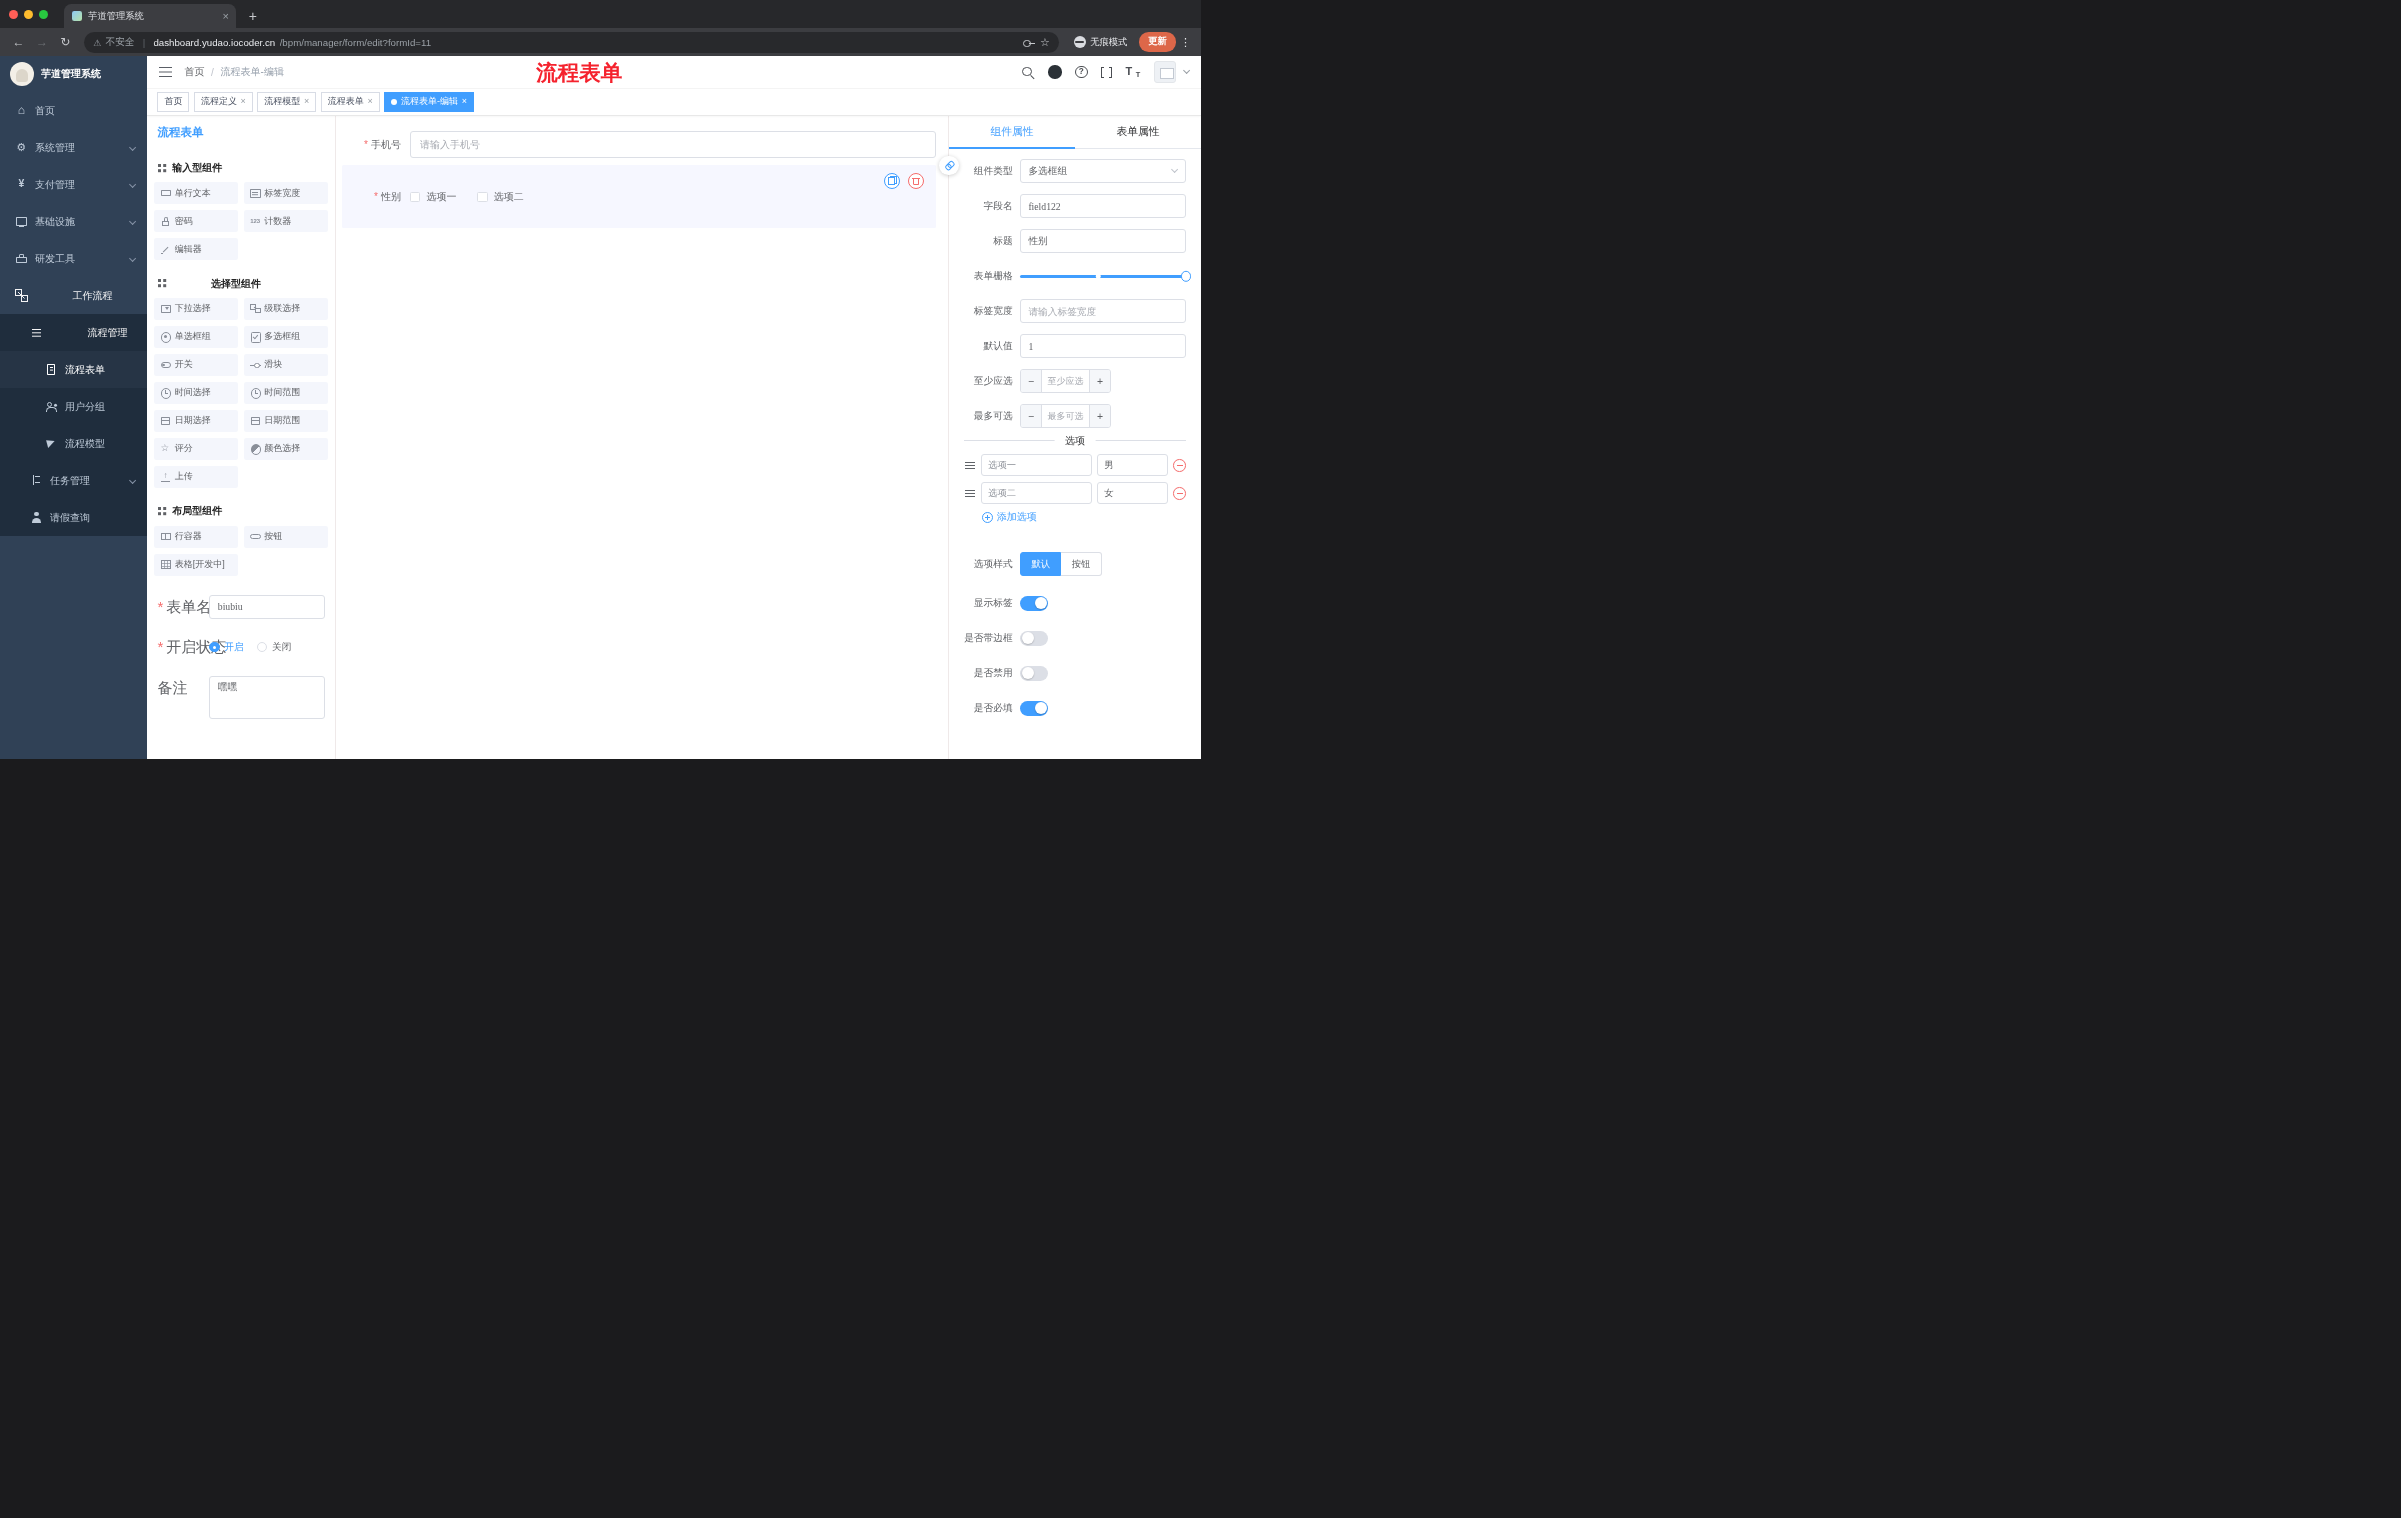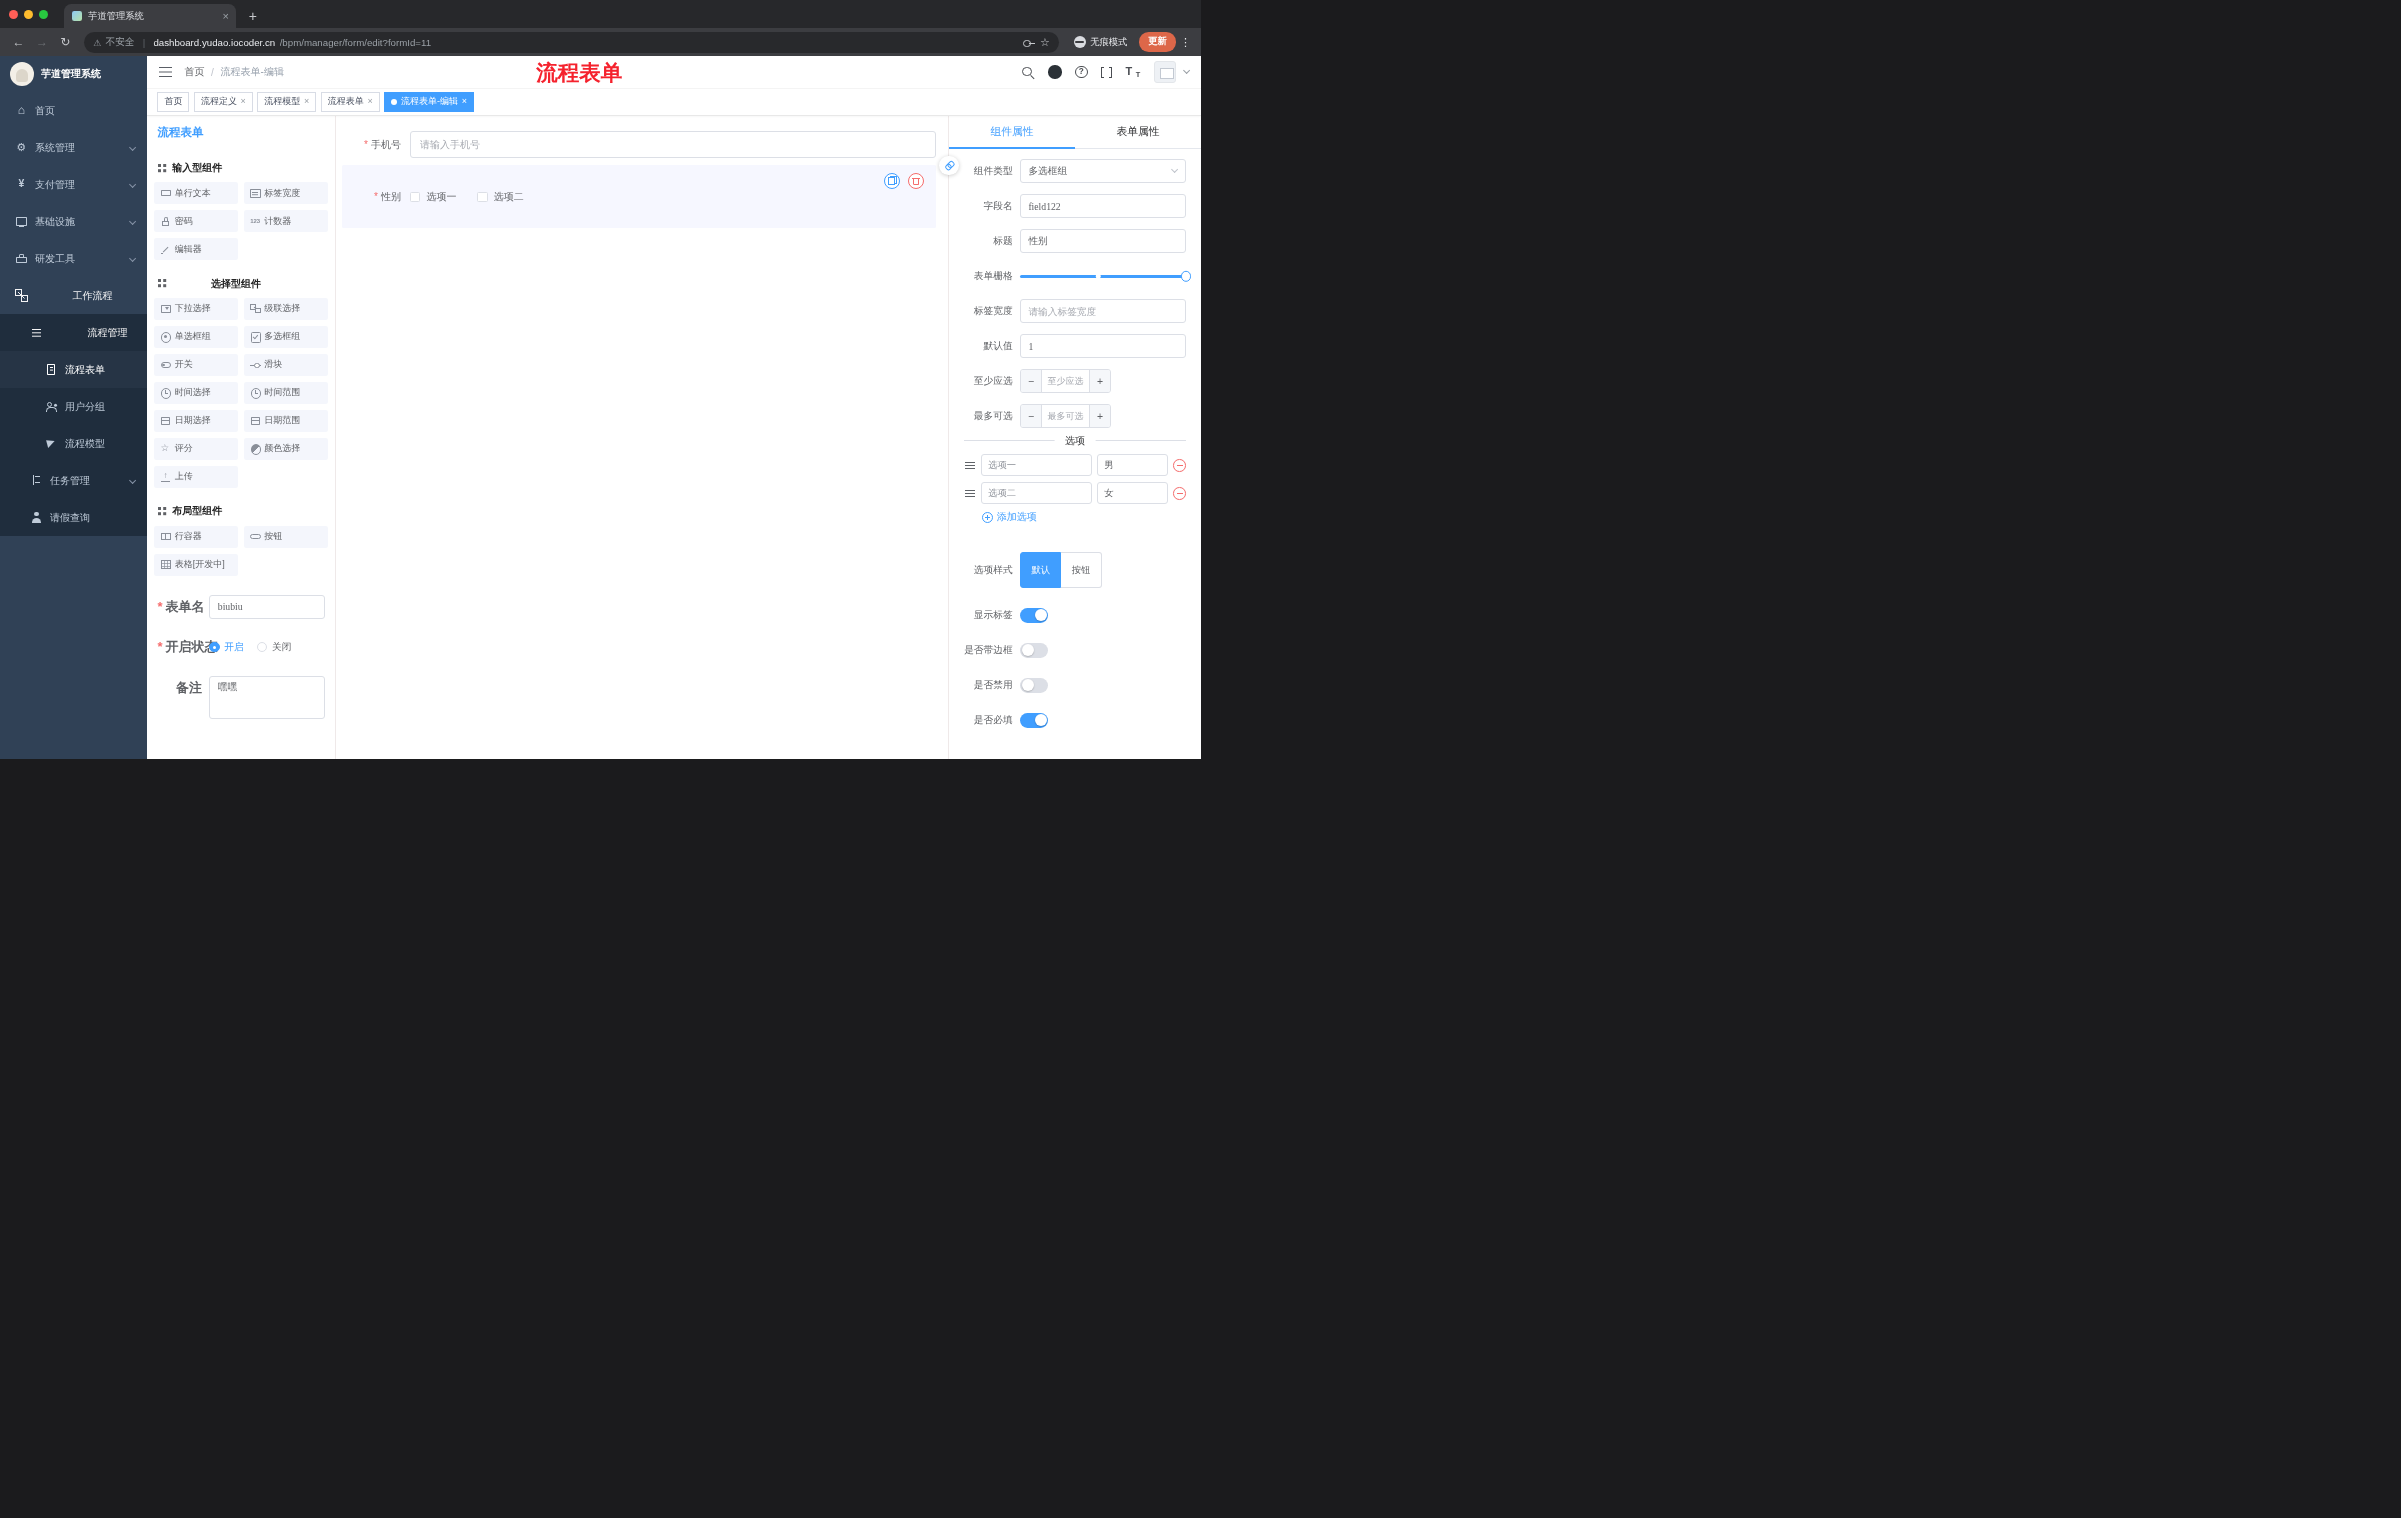--- a/index.html
+++ b/index.html
@@ -162,21 +162,21 @@
   .pi-table::before { content:""; position:absolute; left:0; right:0; top:0.7px; bottom:0.7px; border:0.8px solid #8a8f99; }
   .pi-table::after { content:""; position:absolute; left:0.7px; right:0.7px; top:1.5px; bottom:1.5px;
       background:linear-gradient(#8a8f99,#8a8f99) 0 2.2px/100% 0.7px no-repeat,
                  linear-gradient(#8a8f99,#8a8f99) 0 5.2px/100% 0.7px no-repeat,
                  linear-gradient(#8a8f99,#8a8f99) 3px 0/0.7px 100% no-repeat,
                  linear-gradient(#8a8f99,#8a8f99) 6px 0/0.7px 100% no-repeat; }
 
   
   .meta { margin-top:19.3px; padding:0 3px 15px; }
   .meta-row { display:flex; margin-bottom:16.3px; }
-  .meta-label { width:52px; flex:none; text-align:right; padding-right:7.4px; font-size:13px; color:#606266; line-height:24px; white-space:nowrap;font-weight:bold; }
+  .meta-label { width:52px; flex:none; padding-right:7.4px; font-size:15px; color:#606266; line-height:24px; white-space:nowrap; }
   .req::before { content:"*"; color:#f56c6c; margin-right:3px; }
   .el-input { flex:1; min-width:0; height:24px; border:0.7px solid #dcdfe6; border-radius:3px; padding:0 7.4px; font-size:9.7px; color:#606266; outline:none; background:#fff; font-family:Liberation Serif, serif; }
   input::placeholder { color:#a8abb2; }
   .radio-group { display:flex; gap:13.4px; align-items:center; height:24px; font-size:9.7px; }
   .radio { display:flex; align-items:center; gap:4.5px; color:#606266; cursor:pointer; }
   .radio-dot { width:10.4px; height:10.4px; border:0.7px solid #dcdfe6; border-radius:50%; background:#fff; position:relative; flex:none; }
   .radio.checked .radio-dot { border-color:#409eff; background:#409eff; }
   .radio.checked .radio-dot::after { content:""; position:absolute; left:3px; top:3px; width:3px; height:3px; border-radius:50%; background:#fff; }
   .radio.checked .radio-lbl { color:#409eff; }
   .el-textarea { flex:1; min-width:0; height:43px; border:0.7px solid #dcdfe6; border-radius:3px; padding:4.5px 7.4px; font-size:9.7px; color:#606266; resize:none; outline:none; font-family:inherit; }
@@ -248,21 +248,21 @@
   .opt-input { flex:1; min-width:0; height:22px; border:0.7px solid #dcdfe6; border-radius:3px; padding:0 6px; font-size:9.3px; color:#8b8f97; outline:none; font-family:inherit; }
   .opt-val { width:71px; flex:none; color:#606266; }
   .rm-ic { width:12.6px; height:12.6px; border:1.1px solid #f56c6c; border-radius:50%; position:relative; flex:none; cursor:pointer; }
   .rm-ic::after { content:""; position:absolute; left:2.2px; right:2.2px; top:50%; height:1.1px; margin-top:-0.7px; background:#f56c6c; }
   .add-opt { display:flex; align-items:center; gap:3.7px; color:#409eff; font-size:10px; margin:6px 0 0 18px; cursor:pointer; width:max-content; }
   .plus-ic { width:11px; height:11px; border:1px solid #409eff; border-radius:50%; flex:none;
       background:linear-gradient(#409eff,#409eff) center/5.2px 1px no-repeat,
                  linear-gradient(#409eff,#409eff) center/1px 5.2px no-repeat; }
   .style-row { margin-top:28px; margin-bottom:19.3px; }
   .seg { display:flex; }
-  .seg-btn { height:36px; padding:0 10.4px; display:flex; align-items:center; font-size:9.3px; border:0.7px solid #dcdfe6; background:#fff; color:#606266; cursor:pointer;text-align:center; }
+  .seg-btn { height:24px; padding:0 10.4px; display:flex; align-items:center; font-size:9.3px; border:0.7px solid #dcdfe6; background:#fff; color:#606266; cursor:pointer;text-align:center; }
   .seg-first { border-radius:3px 0 0 3px; }
   .seg-last { border-radius:0 3px 3px 0; border-left:none; }
   .seg-btn.active { background:#409eff; border-color:#409eff; color:#fff; }
   .srow { display:flex; align-items:center; margin-bottom:20px; }
   .switch { width:28px; height:15px; border-radius:7.4px; background:#dcdfe6; position:relative; cursor:pointer; flex:none; }
   .switch::after { content:""; position:absolute; top:1.5px; left:1.5px; width:12px; height:12px; border-radius:50%; background:#fff; box-shadow:0 0.7px 1.5px rgba(0,0,0,.25); }
   .switch.on { background:#409eff; }
   .switch.on::after { left:15px; }
 </style>
 </head>

